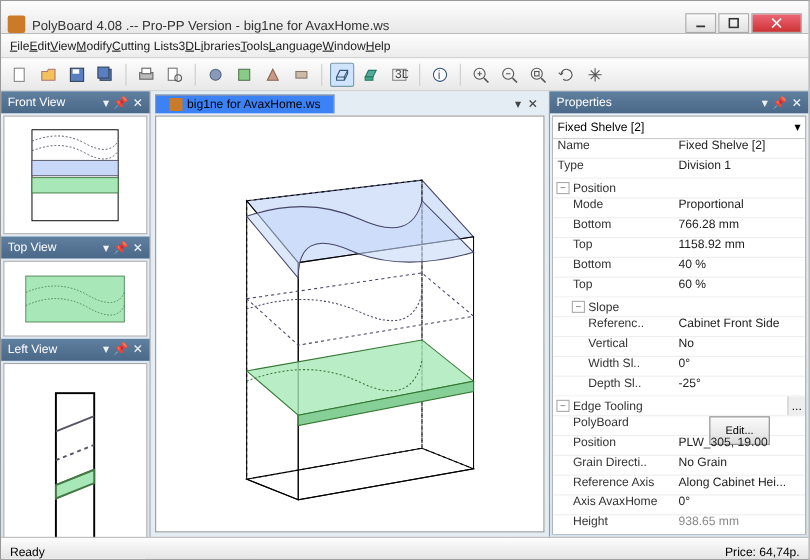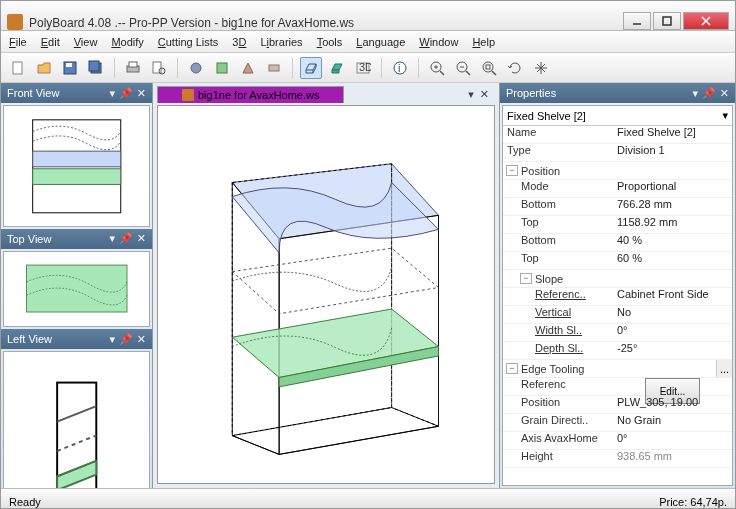--- a/index.html
+++ b/index.html
@@ -5,64 +5,64 @@
 * { margin: 0; padding: 0; box-sizing: border-box; font-family: "Segoe UI", Tahoma, sans-serif; font-size: 11px; }
 body { width: 736px; height: 509px; background: #f0f0f0; display: flex; flex-direction: column; border: 1px solid #999; }
 
 .titlebar { height: 30px; background: linear-gradient(#fdfdfd, #e8e8e8); display: flex; align-items: flex-end; padding: 0 6px; border-bottom: 1px solid #bbb; }
 .titlebar .app-icon { width: 16px; height: 16px; margin-right: 6px; background: #c97b2a; border-radius: 2px; }
 .titlebar .title { flex: 1; color: #333; font-size: 12px; }
 .winbtn { width: 28px; height: 18px; border: 1px solid #aaa; margin-left: 2px; display: flex; align-items: center; justify-content: center; background: linear-gradient(#fafafa,#e0e0e0); cursor: pointer; }
 .winbtn.close { background: linear-gradient(#e67, #c33); color: #fff; width: 46px; }
 .winbtn svg { width: 10px; height: 10px; }
 
-.menubar { height: 22px; background: linear-gradient(#fdfdfd,#ececec); display: flex; align-items: center; padding: 0 8px; gap: 14px; border-bottom: 1px solid #ccc; }
+.menubar { height: 22px; background: linear-gradient(#fdfdfd,#ececec); display: flex; align-items: center; padding: 0 8px; border-bottom: 1px solid #ccc; }
 .menubar span { color: #222; cursor: pointer; }
 .menubar span u { text-decoration: underline; }
 
 .toolbar { height: 30px; background: linear-gradient(#fdfdfd,#e8e8e8); display: flex; align-items: center; padding: 0 6px; gap: 4px; border-bottom: 1px solid #ccc; }
 .tbtn { width: 22px; height: 22px; display: flex; align-items: center; justify-content: center; border: 1px solid transparent; border-radius: 2px; cursor: pointer; }
 .tbtn svg { width: 16px; height: 16px; }
 .tsep { width: 1px; height: 20px; background: #ccc; margin: 0 3px; }
 .tbtn.active { background: #d0e4ff; border-color: #79a; }
 
 .content { flex: 1; display: flex; min-height: 0; }
 
 .panelbar, .properties { background: linear-gradient(#e8f0f8,#d4e4f0); border-right: 1px solid #999; display: flex; flex-direction: column; }
-.panelbar { width: 152px; }
+.panelbar { width: 136px; }
 .properties { width: 236px; border-left: 1px solid #999; border-right: none; }
 
 .panel-header { height: 20px; background: linear-gradient(#6080a0,#4a6888); color: #fff; display: flex; align-items: center; padding: 0 6px; font-size: 11px; justify-content: space-between; }
 .panel-header .hicons { display: flex; gap: 4px; }
 .panel-header .hicons span { cursor: pointer; opacity: 0.9; }
 
 .panel-body { background: #fff; flex: 1; border: 1px solid #aaa; margin: 2px; display: flex; align-items: center; justify-content: center; overflow: hidden; }
 .panel-body svg { max-width: 90%; max-height: 90%; }
 
 .views-col { display: flex; flex-direction: column; height: 100%; }
 .view-block { display: flex; flex-direction: column; }
 
 .center { flex: 1; display: flex; flex-direction: column; background: #e4ecf4; }
 .doc-tab { height: 22px; display: flex; align-items: center; padding: 2px 4px; }
-.doc-tab .tab { background: #a21caf; border: 1px solid #999; border-bottom: none; padding: 2px 24px; display: flex; align-items: flex-start; gap: 4px; }
+.doc-tab .tab { background: #3b82f6; border: 1px solid #999; border-bottom: none; padding: 2px 12px; display: flex; align-items: flex-start; gap: 4px; }
 .doc-tab .tab .ticon { width: 12px; height: 12px; background: #c97b2a; border-radius: 1px; }
 .doc-tab .rightctl { margin-left: auto; display: flex; gap: 6px; padding-right: 6px; color: #444; }
 .viewport { flex: 1; background: #fff; margin: 0 4px 4px; border: 1px solid #999; display: flex; align-items: center; justify-content: center; overflow: hidden; }
 
 .props-body { flex: 1; background: #fff; margin: 2px; border: 1px solid #aaa; overflow: auto; font-size: 11px; }
 .props-select { width: 100%; height: 20px; border-bottom: 1px solid #ccc; display: flex; align-items: center; padding: 0 4px; justify-content: space-between; background: #fff; }
 .prop-row { display: flex; height: 18px; border-bottom: 1px solid #eee; align-items: flex-start; }
 .prop-row .k { width: 110px; padding-left: 4px; color: #333; white-space: nowrap; overflow: hidden; text-overflow: ellipsis; }
 .prop-row .v { flex: 1; padding-left: 4px; color: #222; white-space: nowrap; overflow: hidden; text-overflow: ellipsis; }
 .prop-row.gray .v { color: #888; }
 .prop-group { display: flex; height: 18px; border-bottom: 1px solid #eee; align-items: center; background: #fff; }
 .prop-group .exp { width: 12px; text-align: center; color: #666; cursor: pointer; border: 1px solid #aaa; height: 11px; line-height: 9px; margin: 0 3px; font-size: 9px; }
 .prop-group .glabel { font-weight: normal; color: #333; }
 .prop-row.indent1 .k { padding-left: 18px; width: 110px; }
-.prop-row.indent2 .k { padding-left: 32px; width: 110px; text-decoration: underline; }
+.prop-row.indent2 .k { padding-left: 32px; width: 110px; }
 .prop-edit { flex: 1; display: flex; align-items: center; justify-content: center; }
 .prop-edit button { font-size: 10px; padding: 0 14px; height: 26px; border: 1px solid #888; background: linear-gradient(#fafafa,#ddd); cursor: pointer; }
 .prop-dots { width: 16px; text-align: center; background: #eee; border-left: 1px solid #ccc; height: 100%; line-height: 18px; cursor: pointer; }
 
 .statusbar { height: 20px; background: linear-gradient(#fdfdfd,#e4e4e4); border-top: 1px solid #bbb; display: flex; align-items: flex-end; padding: 0 8px; justify-content: space-between; font-size: 11px; }
 </style>
 </head>
 <body>
 
 <div class="titlebar">
@@ -375,32 +375,36 @@
           <div class="k">Depth Sl..</div>
           <div class="v">-25°</div>
         </div>
       <div class="prop-group">
           <div class="exp">−</div>
           <div class="glabel">Edge Tooling</div>
           <div style="flex:1"></div>
           <div class="prop-dots">...</div>
         </div>
       <div class="prop-row indent1">
-          <div class="k">Referenc</div>
+          <div class="k">PolyBoard</div>
           <div class="prop-edit">
             <button>Edit...</button>
           </div>
         </div>
       <div class="prop-row indent1">
           <div class="k">Position</div>
           <div class="v">PLW_305, 19.00</div>
         </div>
       <div class="prop-row indent1">
           <div class="k">Grain Directi..</div>
           <div class="v">No Grain</div>
+        </div>
+      <div class="prop-row indent1">
+          <div class="k">Reference Axis</div>
+          <div class="v">Along Cabinet Hei...</div>
         </div>
       <div class="prop-row indent1">
           <div class="k">Axis AvaxHome</div>
           <div class="v">0°</div>
         </div>
       <div class="prop-row indent1 gray">
           <div class="k">Height</div>
           <div class="v">938.65 mm</div>
         </div>
 

